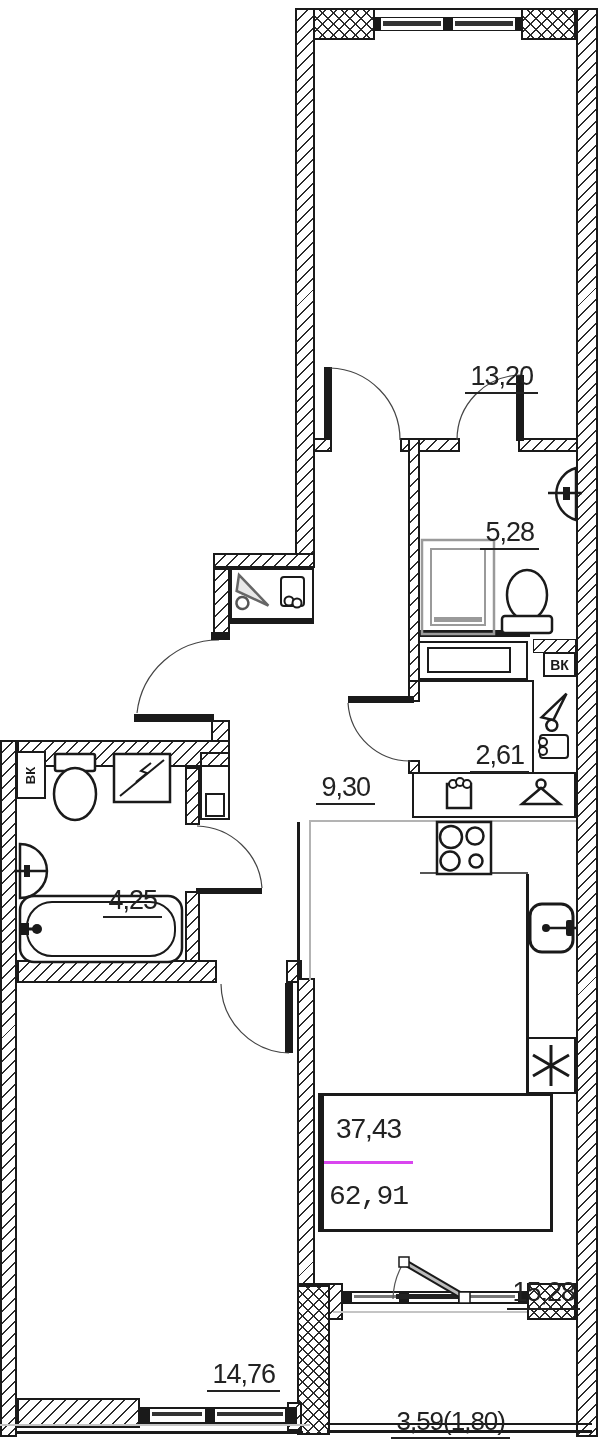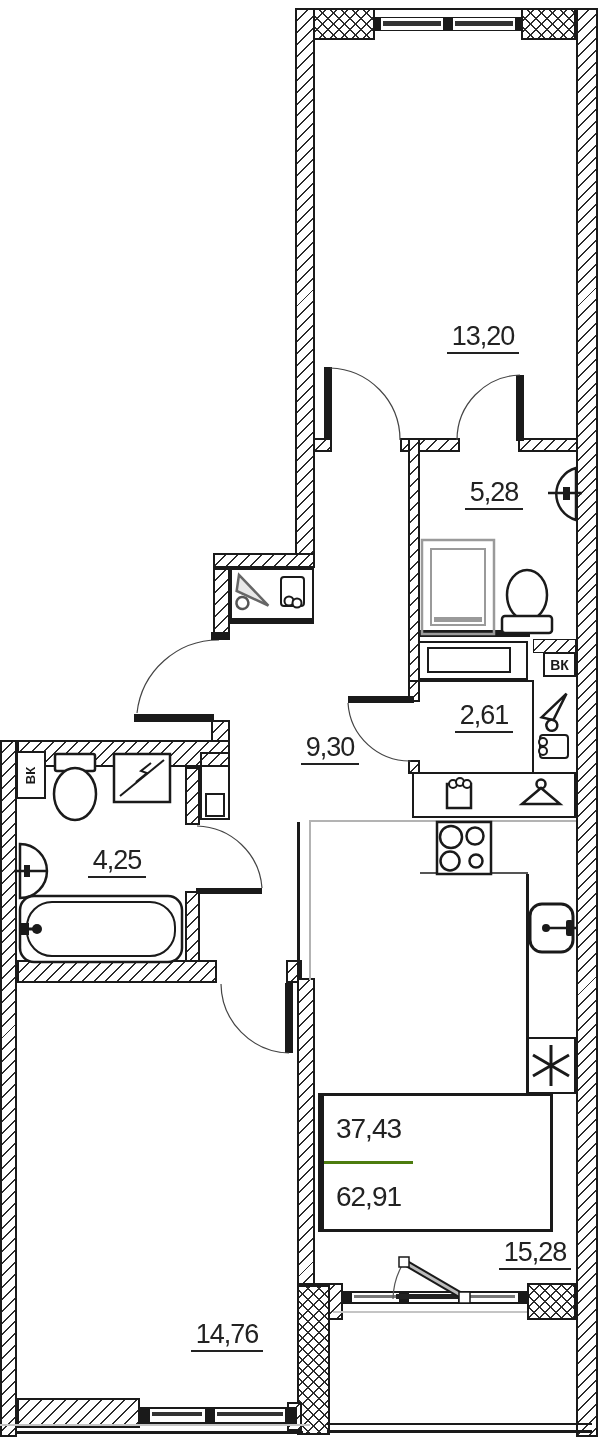--- a/index.html
+++ b/index.html
@@ -6,33 +6,33 @@
   #plan{position:relative;width:600px;height:1442px;background:#fff;overflow:hidden;
         font-family:"Liberation Sans",sans-serif;color:#1a1a1a;}
   .abs{position:absolute;box-sizing:border-box;}
   .wall{position:absolute;box-sizing:border-box;border:2px solid #1a1a1a;background-color:#fff;}
   .hatch{background-image:repeating-linear-gradient(135deg,rgba(0,0,0,0) 0 7px,#2b2b2b 7px 8.4px);}
   .xhatch{background-image:repeating-linear-gradient(135deg,rgba(0,0,0,0) 0 6.5px,#2b2b2b 6.5px 7.8px),
           repeating-linear-gradient(45deg,rgba(0,0,0,0) 0 6.5px,#2b2b2b 6.5px 7.8px);}
   .solid{background:#1a1a1a;}
   .gray{background:#b3b3b3;}
   .bar{position:absolute;}
-  .lbl{position:absolute;text-align:center;z-index:12;}
+  .lbl{position:absolute;text-align:right;z-index:12;margin-top:40px;}
   .area-label{display:inline-block;font-size:27px;letter-spacing:-1px;font-weight:400;
       color:#222;border-bottom:2px solid #222;padding:0 5px 2px 5px;line-height:1.05;}
   .vk{position:absolute;box-sizing:border-box;border:2.5px solid #1a1a1a;background:#fff;
       display:flex;align-items:center;justify-content:center;font-size:14px;font-weight:600;
       letter-spacing:0;z-index:11;}
   .box{position:absolute;box-sizing:border-box;border:2px solid #1a1a1a;background:transparent;}
   svg.overlay{position:absolute;left:0;top:0;z-index:8;pointer-events:none;}
   .tbl{position:absolute;display:flex;border:3px solid #1a1a1a;background:#fff;box-sizing:border-box;z-index:12;}
   .tbl-left{flex:1;display:flex;align-items:center;justify-content:center;font-size:30px;letter-spacing:-1px;color:#222;}
   .tbl-right{width:89px;border-left:3px solid #1a1a1a;display:flex;flex-direction:column;}
   .tbl-cell{flex:1;display:flex;align-items:center;justify-content:center;font-size:28px;letter-spacing:-1px;color:#222;}
-  .tbl-cell + .tbl-cell{border-top:3px solid #4d7c0f;}
+  .tbl-cell + .tbl-cell{border-top:3px solid #d946ef;font-family:Liberation Mono, monospace;}
 </style>
 </head>
 <body>
 
 <div id="plan">
 
   <div class="wall hatch" style="left:295px;top:8px;width:20px;height:560px;"></div>
   <div class="wall xhatch" style="left:313px;top:8px;width:62px;height:32px;"></div>
   <div class="wall xhatch" style="left:521px;top:8px;width:55px;height:32px;"></div>
   <div class="wall hatch" style="left:576px;top:8px;width:22px;height:1429px;"></div>
@@ -247,20 +247,22 @@
   <div class="lbl" style="left:439px;top:701px;width:90px;">
     <span class="area-label">2,61</span></div>
   <div class="lbl" style="left:285px;top:733px;width:90px;">
     <span class="area-label">9,30</span></div>
   <div class="lbl" style="left:72px;top:846px;width:90px;">
     <span class="area-label">4,25</span></div>
   <div class="lbl" style="left:174px;top:1320px;width:106px;">
     <span class="area-label">14,76</span></div>
   <div class="lbl" style="left:490px;top:1238px;width:90px;">
     <span class="area-label">15,28</span></div>
+  <div class="lbl" style="left:360px;top:1368px;width:150px;">
+    <span class="area-label" style="font-size:26px;">3,59(1,80)</span></div>
 
   <div class="tbl" style="left:318px;top:1093px;width:235px;height:139px;">
     <div class="tbl-right">
       <div class="tbl-cell">37,43</div>
       <div class="tbl-cell">62,91</div>
     </div>
   </div>
 
 </div>
 

